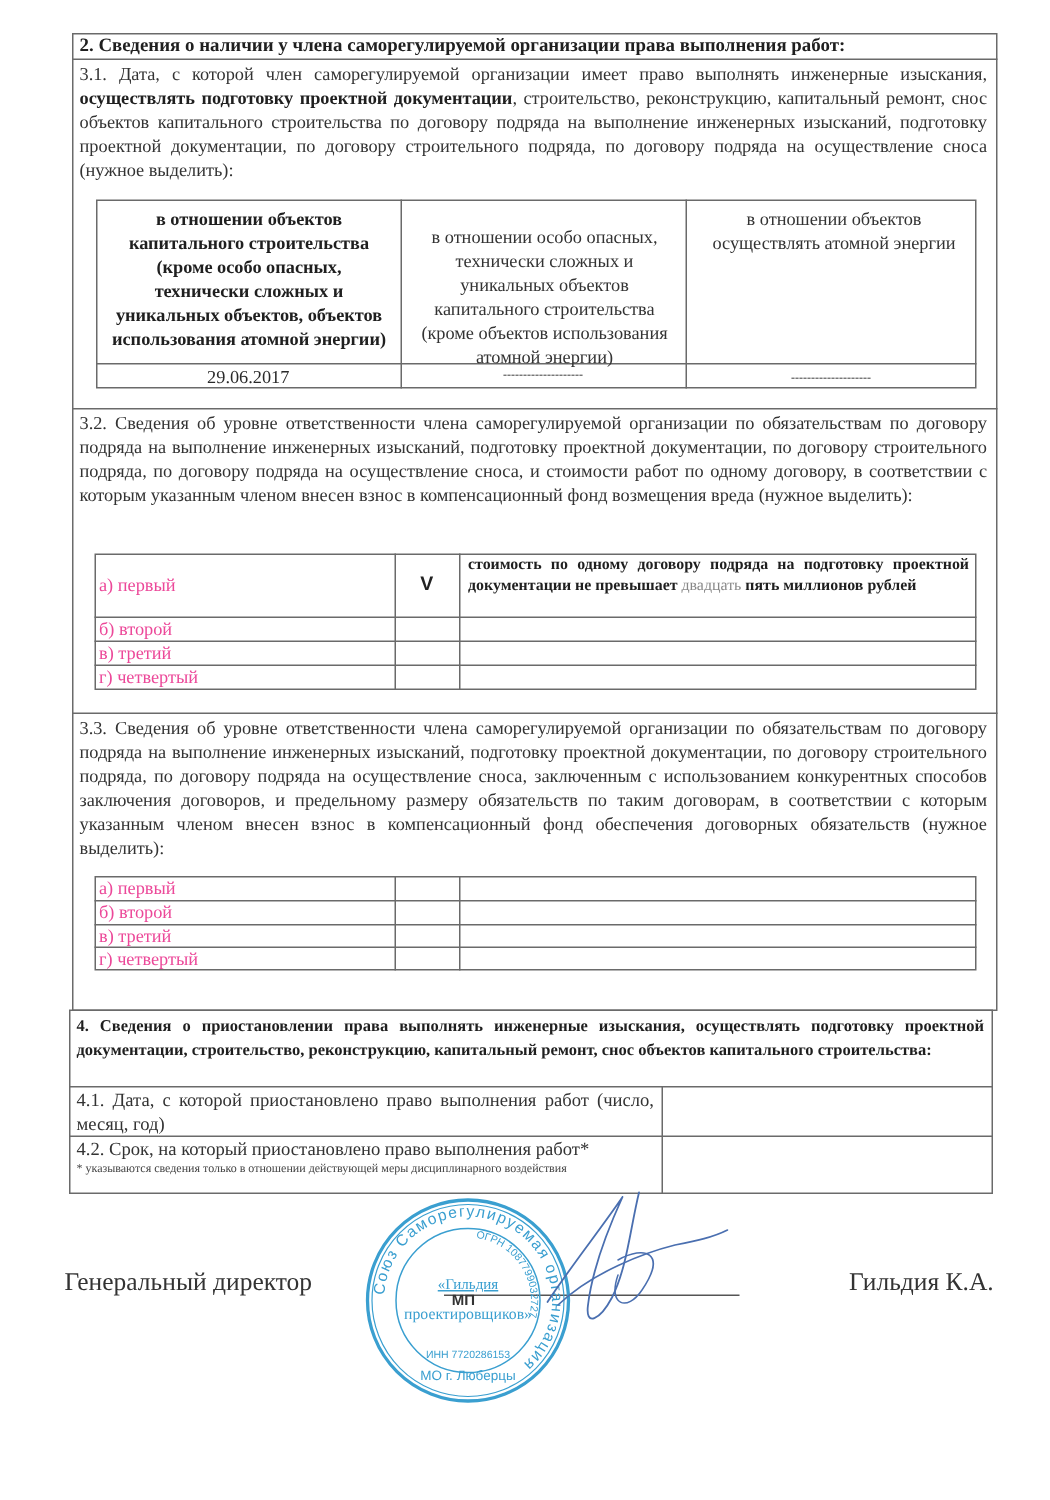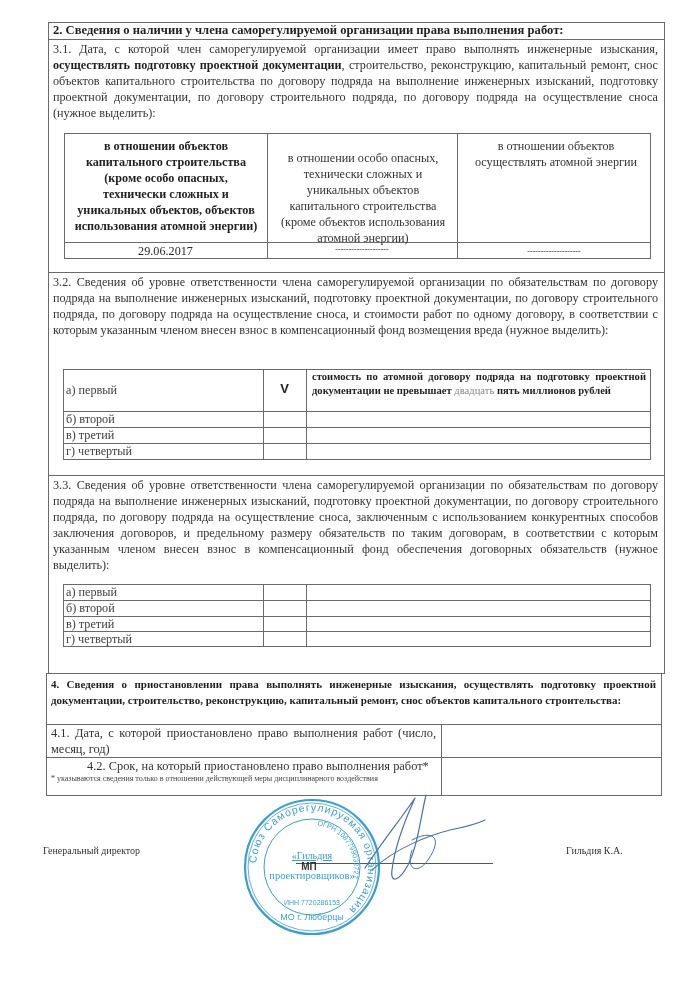--- a/index.html
+++ b/index.html
@@ -10,27 +10,27 @@
   .abs { position: absolute; }
   .box { position: absolute; border: 1px solid #6a6a6a; box-sizing: border-box; }
   .hline { position: absolute; height: 0; border-top: 1px solid #6a6a6a; }
   .vline { position: absolute; width: 0; border-left: 1px solid #6a6a6a; }
   .para {
     position: absolute; font-size: 12.2px; line-height: 16px; text-align: justify;
     text-align-last: left; color: #333;
   }
   .b { font-weight: bold; color: #1f1f1f; }
   .cell-center { text-align: center; font-size: 12.2px; line-height: 16px; position: absolute; }
-  .cell-left { font-size: 12.2px; line-height: 16px; position: absolute; color: #404040; }
+  .cell-left { font-size: 12.2px; line-height: 16px; position: absolute; color: #ec4899; }
   .section-title {
     position: absolute; font-weight: bold; font-size: 12.6px; line-height: 16px; color: #1f1f1f;
     text-align: justify; text-align-last: left;
   }
   .small { font-size: 8px; line-height: 10px; color: #444; }
-  .sig-text { position: absolute; font-size: 10px; color: #333; }
+  .sig-text { position: absolute; font-size: 17px; color: #333; }
 </style>
 </head>
 <body>
 
 <div class="box" style="left:48px; top:22px; width:617px; height:652px;"></div>
 <div class="hline" style="left:48px; top:39px; width:617px;"></div>
 
 <div class="section-title" style="left:53px; top:22px; width:605px; white-space:nowrap;">2. Сведения о наличии у члена саморегулируемой организации права выполнения работ:</div>
 
 <div class="para" style="left:53px; top:41px; width:605px;">
@@ -57,21 +57,21 @@
 <div class="box" style="left:63px; top:369px; width:588px; height:91px;"></div>
 <div class="vline" style="left:263px; top:369px; height:91px;"></div>
 <div class="vline" style="left:306px; top:369px; height:91px;"></div>
 <div class="hline" style="left:63px; top:411px; width:588px;"></div>
 <div class="hline" style="left:63px; top:427px; width:588px;"></div>
 <div class="hline" style="left:63px; top:443px; width:588px;"></div>
 
 <div class="cell-left" style="left:66px; top:382px;">а) первый</div>
 <div class="abs" style="left:263px; top:381px; width:43px; text-align:center; font-family:'Liberation Sans', sans-serif; font-weight:bold; font-size:13px; color:#222;">V</div>
 <div class="abs" style="left:312px; top:370px; width:334px; font-size:10.6px; line-height:13.5px; text-align:justify; text-align-last:left;">
-  <span class="b">стоимость по атомной договору подряда на подготовку проектной документации не превышает </span><span style="color:#888;">двадцать</span><span class="b"> пять миллионов рублей</span>
+  <span class="b">стоимость по одному договору подряда на подготовку проектной документации не превышает </span><span style="color:#888;">двадцать</span><span class="b"> пять миллионов рублей</span>
 </div>
 <div class="cell-left" style="left:66px; top:411px;">б) второй</div>
 <div class="cell-left" style="left:66px; top:427px;">в) третий</div>
 <div class="cell-left" style="left:66px; top:443px;">г) четвертый</div>
 
 <div class="hline" style="left:48px; top:475px; width:617px;"></div>
 
 <div class="para" style="left:53px; top:477px; width:605px;">3.3. Сведения об уровне ответственности члена саморегулируемой организации по обязательствам по договору подряда на выполнение инженерных изысканий, подготовку проектной документации, по договору строительного подряда, по договору подряда на осуществление сноса, заключенным с использованием конкурентных способов заключения договоров, и предельному размеру обязательств по таким договорам, в соответствии с которым указанным членом внесен взнос в компенсационный фонд обеспечения договорных обязательств (нужное выделить):</div>
 
 <div class="box" style="left:63px; top:584px; width:588px; height:63px;"></div>
@@ -88,21 +88,21 @@
 
 <div class="box" style="left:46px; top:673px; width:616px; height:123px;"></div>
 <div class="section-title" style="left:51px; top:676px; width:605px; font-size:11px;">4. Сведения о приостановлении права выполнять инженерные изыскания, осуществлять подготовку проектной документации, строительство, реконструкцию, капитальный ремонт, снос объектов капитального строительства:</div>
 <div class="hline" style="left:46px; top:724px; width:616px;"></div>
 <div class="hline" style="left:46px; top:757px; width:616px;"></div>
 <div class="vline" style="left:441px; top:724px; height:72px;"></div>
 
 <div class="para" style="left:51px; top:725px; width:385px; font-size:12.4px;">4.1. Дата, с которой приостановлено право выполнения работ (число, месяц, год)</div>
 <div class="abs" style="left:445px; top:726px; width:212px; height:28px;"></div>
 
-<div class="abs" style="left:51px; top:758px; width:385px; font-size:12.4px; line-height:16px; color:#333;margin-left:36px;">4.2. Срок, на который приостановлено право выполнения работ*</div>
+<div class="abs" style="left:51px; top:758px; width:385px; font-size:12.4px; line-height:16px; color:#333;">4.2. Срок, на который приостановлено право выполнения работ*</div>
 <div class="abs small" style="left:51px; top:774px; width:330px;">* указываются сведения только в отношении действующей меры дисциплинарного воздействия</div>
 <div class="abs" style="left:445px; top:759px; width:212px; height:34px;"></div>
 
 <div class="sig-text" style="left:43px; top:845px;">Генеральный директор</div>
 <div class="sig-text" style="left:566px; top:845px;">Гильдия К.А.</div>
 <div class="hline" style="left:296px; top:863px; width:197px; border-top:1px solid #555;"></div>
 
 <div class="abs" style="left:242px; top:797px; width:140px; height:140px;">
   <svg width="140" height="140" viewBox="0 0 140 140">
     <defs>

